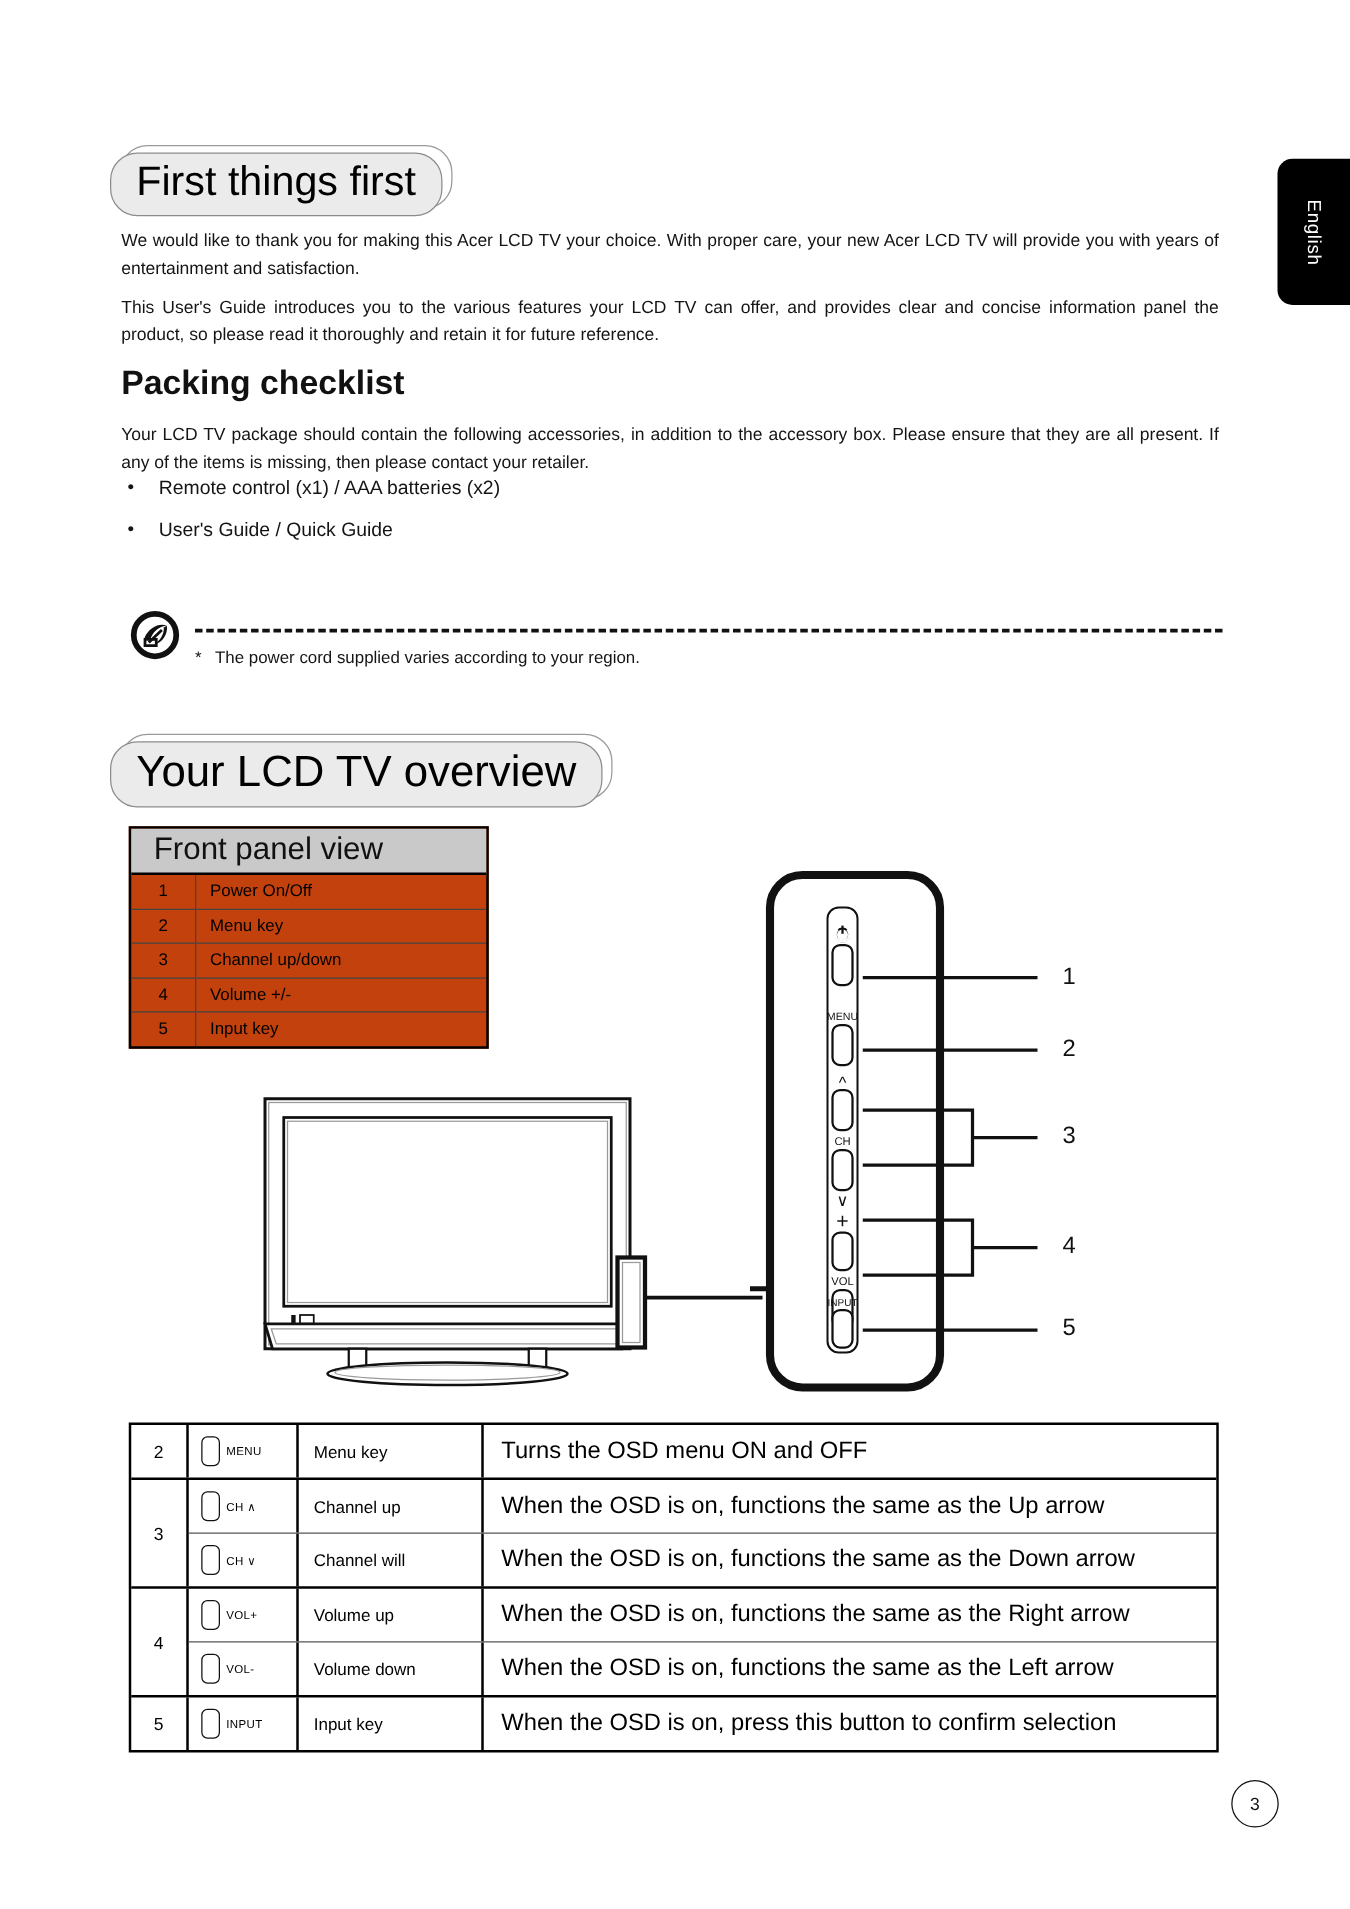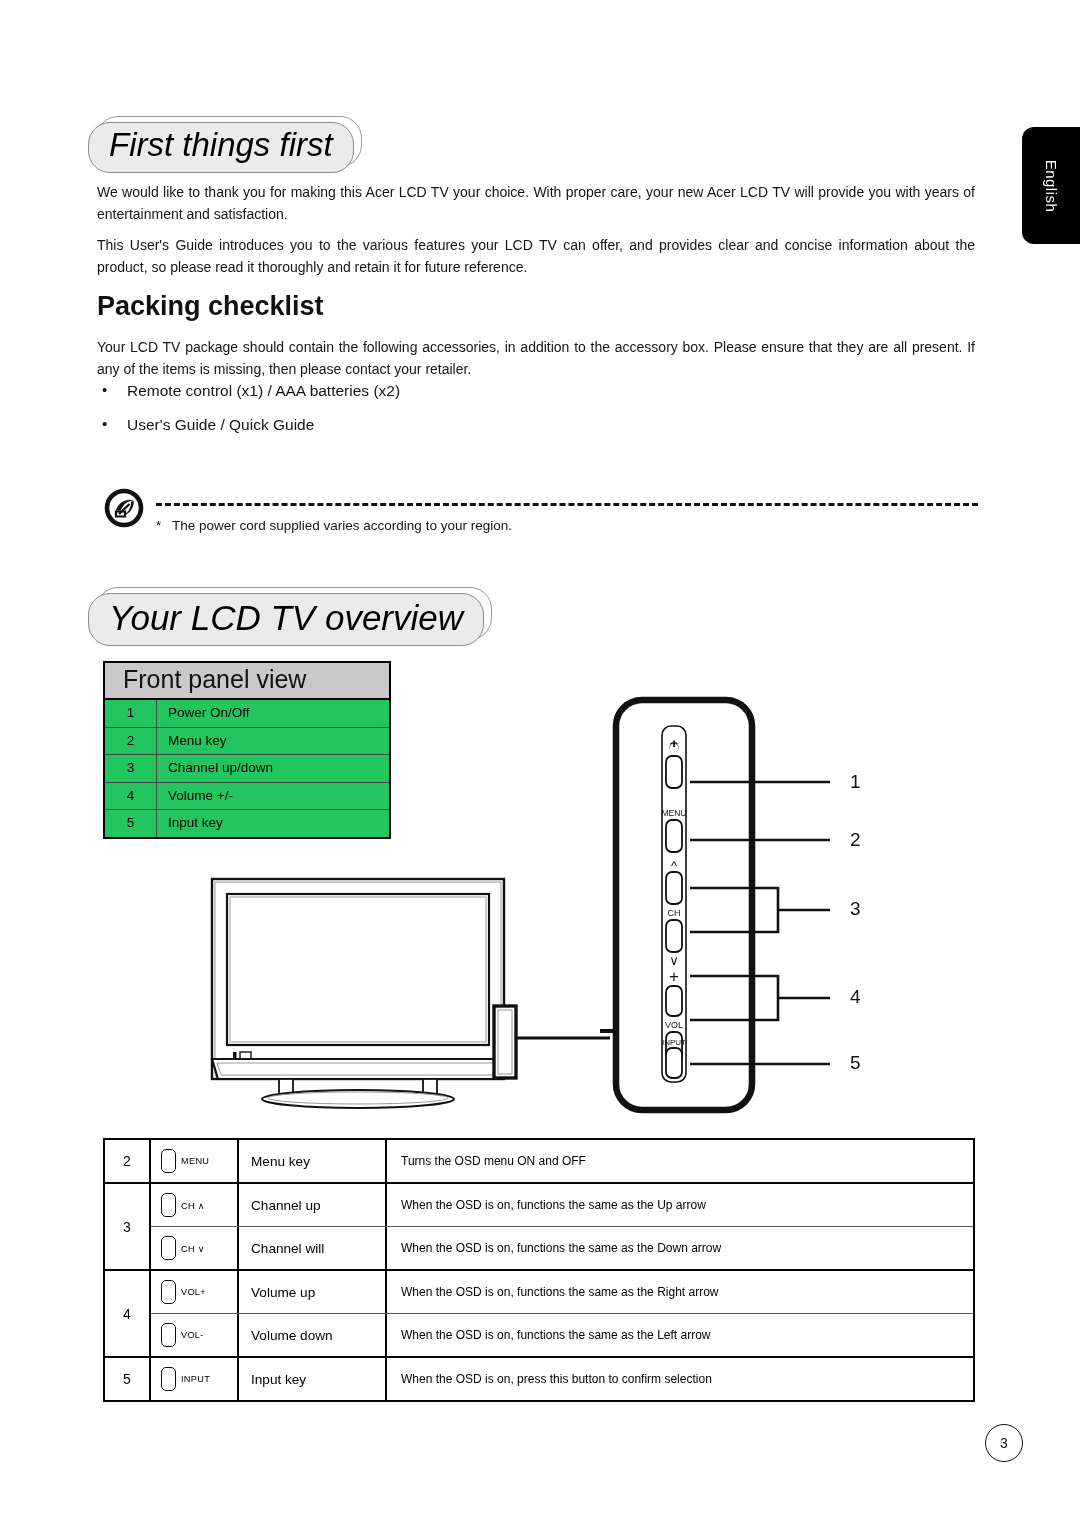--- a/index.html
+++ b/index.html
@@ -33,21 +33,20 @@
     transform: translate(-50%, -50%) rotate(90deg);
     color: #fff;
     font-size: 15px;
     letter-spacing: 0.5px;
     white-space: nowrap;
   }
 
   
   .banner {
     position: absolute;
-    font-style: italic;
   }
   .banner .back {
     position: absolute;
     left: 8px;
     top: -6px;
     right: -8px;
     bottom: 6px;
     border: 1.5px solid #9a9a9a;
     border-radius: 22px;
     background: #ffffff;
@@ -144,21 +143,21 @@
   .note-text .star { display: inline-block; width: 16px; }
 
   
   #fp-table {
     position: absolute;
     left: 103px;
     top: 661px;
     width: 288px;
     border: 2.6px solid #000;
     box-sizing: border-box;
-    background: #22c55e;
+    background: #c2410c;
   }
   #fp-table .fp-head {
     background: #c9c9c9;
     border-bottom: 2.6px solid #000;
     font-size: 25px;
     padding: 2px 0 4px 18px;
     color: #111;
   }
   #fp-table .fp-row {
     display: flex;
@@ -251,21 +250,21 @@
     display: flex;
     align-items: center;
     padding-left: 12px;
     font-size: 13.6px;
   }
   #key-table .kt-desc {
     flex: 1;
     display: flex;
     align-items: center;
     padding-left: 14px;
-    font-size: 12px;
+    font-size: 19px;
   }
 
   
   .page-num {
     position: absolute;
     left: 985px;
     top: 1424px;
     width: 36px;
     height: 36px;
     border: 1.7px solid #111;
@@ -285,21 +284,21 @@
 </div>
 
 <div class="banner" id="banner-first">
   <div class="back"></div>
   <div class="front">
     <span class="txt">First things first</span>
   </div>
 </div>
 
 <div class="para" id="para1">We would like to thank you for making this Acer LCD TV your choice. With proper care, your new Acer LCD TV will provide you with years of entertainment and satisfaction.</div>
-<div class="para" id="para2">This User's Guide introduces you to the various features your LCD TV can offer, and provides clear and concise information about the product, so please read it thoroughly and retain it for future reference.</div>
+<div class="para" id="para2">This User's Guide introduces you to the various features your LCD TV can offer, and provides clear and concise information panel the product, so please read it thoroughly and retain it for future reference.</div>
 
 <div class="h2" id="packing-heading">Packing checklist</div>
 <div class="para" id="para3">Your LCD TV package should contain the following accessories, in addition to the accessory box. Please ensure that they are all present. If any of the items is missing, then please contact your retailer.</div>
 
 <ul class="bullets">
   <li>Remote control (x1) / AAA batteries (x2)</li>
   <li>User's Guide / Quick Guide</li>
 </ul>
 
 <svg class="note-icon" viewBox="0 0 40 40">

